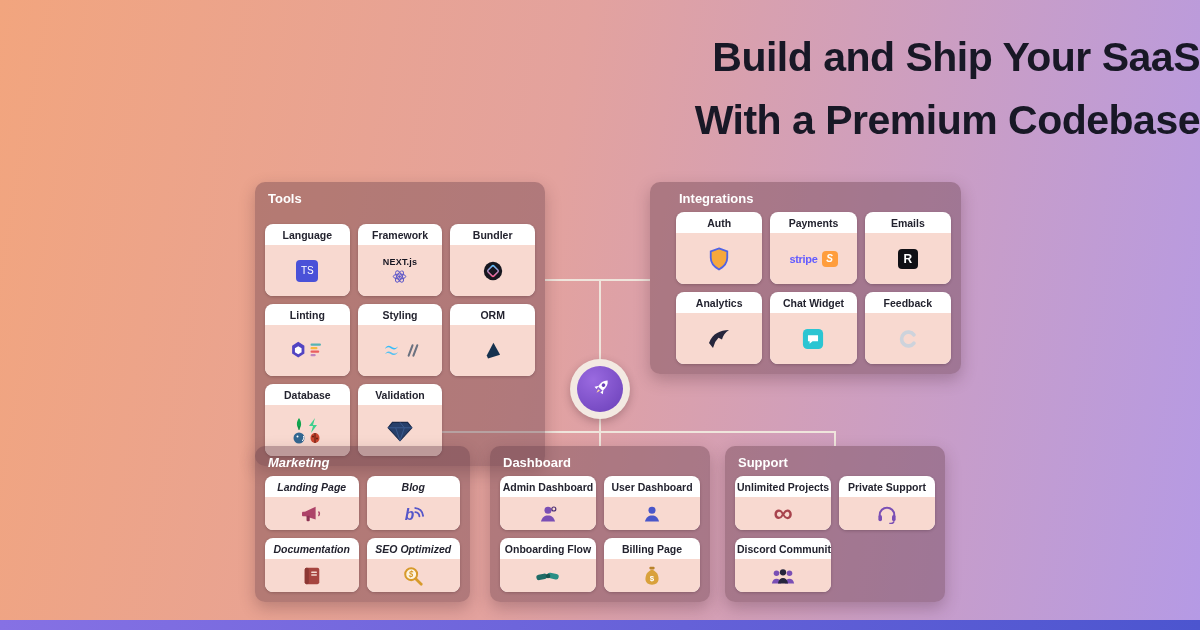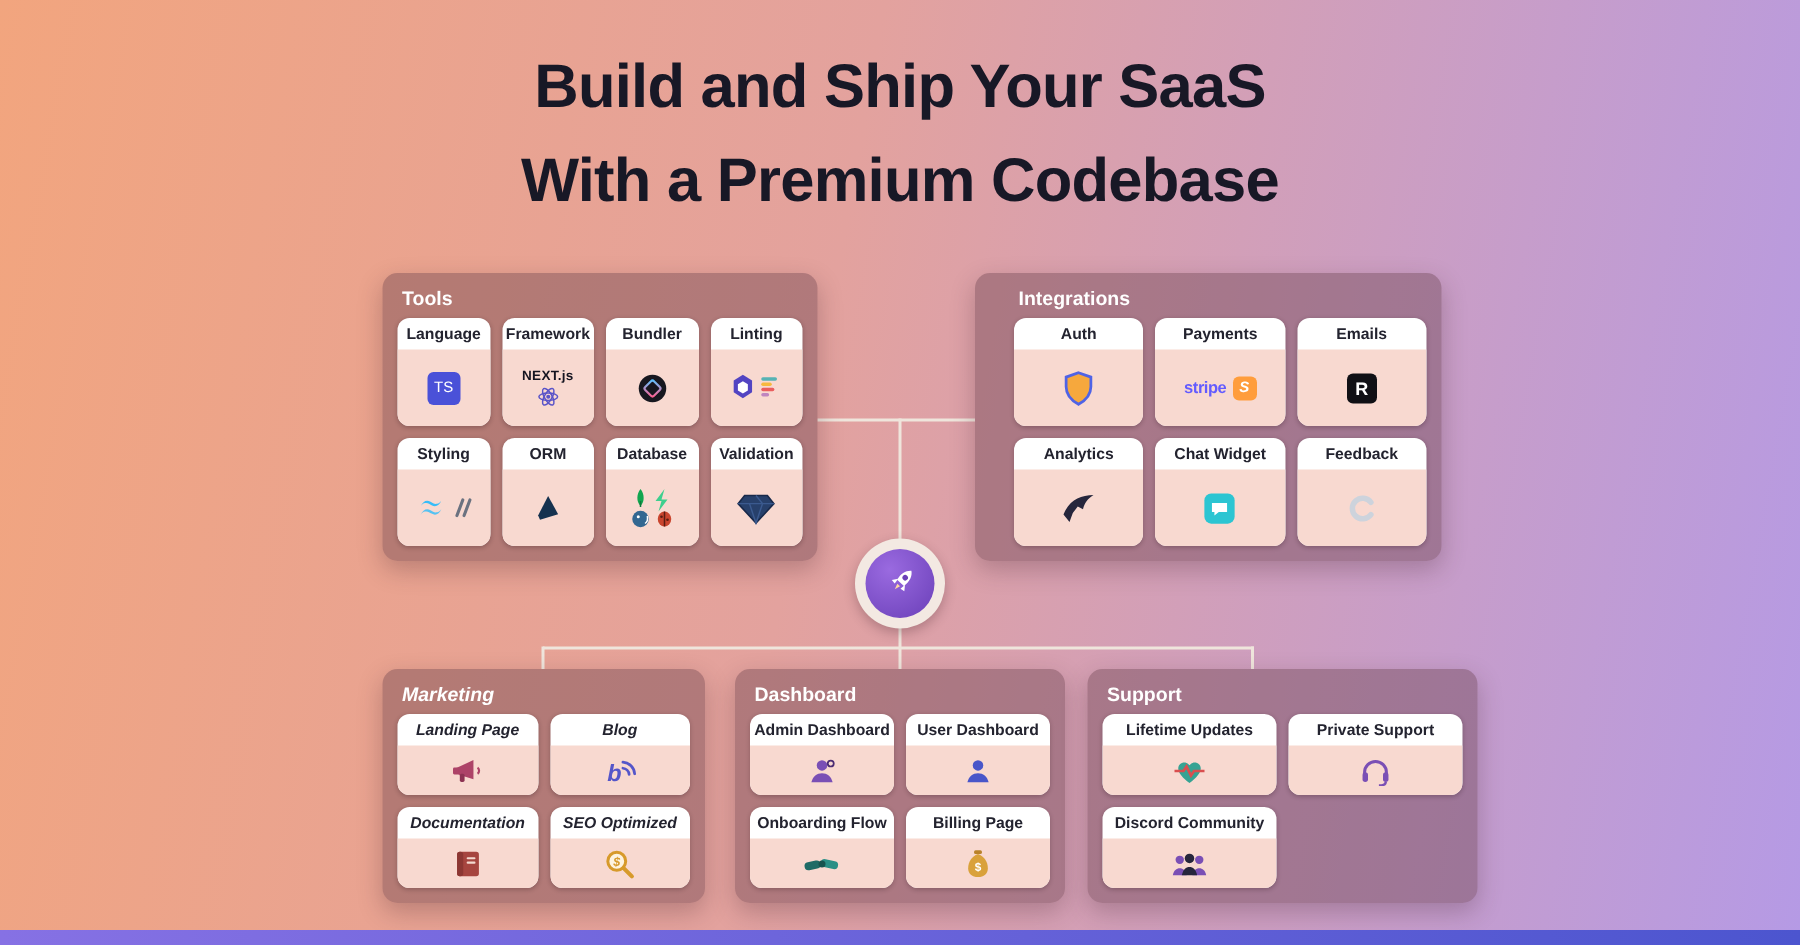--- a/index.html
+++ b/index.html
@@ -3,30 +3,30 @@
 <meta charset="utf-8">
 <style>
   html,body{margin:0;padding:0;}
   body{font-family:"Liberation Sans", sans-serif;}
   #canvas{
     position:relative;width:1200px;height:630px;overflow:hidden;
     background:linear-gradient(100deg,#f2a57e 0%,#e3a29e 45%,#b59ae5 100%);
   }
   
   .title-wrap{position:absolute;top:26px;left:0;width:100%;text-align:center;}
-  .title-line{font-size:41px;font-weight:bold;color:#181826;letter-spacing:-0.5px;line-height:63px;}
+  .title-line{font-size:41px;font-weight:bold;color:#181826;letter-spacing:-0.5px;line-height:63px;text-align:right;}
   
   .panel{
     position:absolute;border-radius:10px;
     background:rgba(100,60,72,0.40);
     box-shadow:0 6px 16px rgba(70,35,45,0.28);
   }
   .panel h3{margin:0;padding:9px 13px 6px;color:#ffffff;font-size:13px;font-weight:bold;}
   .grid{display:grid;gap:8px;padding:0 10px 10px;}
-  .grid-4{grid-template-columns:repeat(4,1fr);grid-auto-rows:72px;}
+  .grid-4{grid-template-columns:repeat(3,1fr);grid-auto-rows:72px;margin-top:12px;}
   .grid-3{grid-template-columns:repeat(3,1fr);grid-auto-rows:72px;}
   .grid-2{grid-template-columns:repeat(2,1fr);grid-auto-rows:54px;}
   .card{background:#ffffff;border-radius:8px;overflow:hidden;display:flex;flex-direction:column;box-shadow:0 1px 3px rgba(40,20,25,0.25);}
   .card .lbl{font-size:10.5px;font-weight:bold;color:#23232f;text-align:center;padding:5px 2px 4px;white-space:nowrap;}
   .card .ico{flex:1;background:#f8d9d0;display:flex;align-items:center;justify-content:center;gap:4px;}
   .stack{display:flex;flex-direction:column;align-items:center;gap:2px;}
   .nextjs-text{font-size:9px;font-weight:bold;color:#141420;letter-spacing:0.2px;}
   .ts-badge{width:22px;height:22px;background:#4a51d8;color:#fff;font-weight:normal;font-size:10px;border-radius:4px;display:flex;align-items:center;justify-content:center;}
   .stripe-text{color:#635bff;font-weight:bold;font-size:11px;letter-spacing:-0.3px;}
   .lemon-badge{width:16px;height:16px;border-radius:4px;background:#ff9d3c;color:#fff;font-size:10px;font-weight:bold;font-style:italic;display:flex;align-items:center;justify-content:center;}
@@ -322,30 +322,27 @@
           <svg width="20" height="21" viewBox="0 0 22 24">
             <rect x="8" y="2" width="6" height="3" rx="1.2" fill="#b9822a"></rect>
             <path d="M11 5c-5 2-7.5 6-7.5 11 0 4 3 6.5 7.5 6.5s7.5-2.5 7.5-6.5C18.5 11 16 7 11 5z" fill="#d9a13b"></path>
             <text x="11" y="18" font-size="9" font-weight="bold" fill="#fff" text-anchor="middle" font-family="Liberation Sans, sans-serif">$</text>
           </svg>
         </div>
       </div>
     </div>
   </section>
 
-  <section class="panel" style="left:725px;top:446px;width:260px;">
+  <section class="panel" style="left:725px;top:446px;width:220px;">
     <h3>Support</h3>
     <div class="grid grid-2">
       <div class="card">
-        <div class="lbl">Lifetime Updates</div>
-        <div class="ico">
-          <svg width="24" height="20" viewBox="0 0 24 20">
-            <path d="M12 18C7.5 14.6 4.5 11.4 4.5 8.3 4.5 6 6.3 4.3 8.5 4.3c1.4 0 2.7.7 3.5 1.9.8-1.2 2.1-1.9 3.5-1.9 2.2 0 4 1.7 4 4 0 3.1-3 6.3-7.5 9.7z" fill="#36a393"></path>
-            <polyline points="2,10 8,10 10,7 13,13 15,10 22,10" fill="none" stroke="#d94f4f" stroke-width="1.8"></polyline>
-          </svg>
+        <div class="lbl">Unlimited Projects</div>
+        <div class="ico">
+          <span class="infinity-glyph">∞</span>
         </div>
       </div>
       <div class="card">
         <div class="lbl">Private Support</div>
         <div class="ico">
           <svg width="22" height="20" viewBox="0 0 24 22">
             <path d="M4 14v-2a8 8 0 0 1 16 0v2" fill="none" stroke="#7a4fb5" stroke-width="2.2"></path>
             <rect x="2.5" y="12" width="4" height="7" rx="2" fill="#7a4fb5"></rect>
             <rect x="17.5" y="12" width="4" height="7" rx="2" fill="#7a4fb5"></rect>
             <path d="M19.5 19c0 1.8-2.5 2.6-5 2.6" fill="none" stroke="#7a4fb5" stroke-width="1.8"></path>

